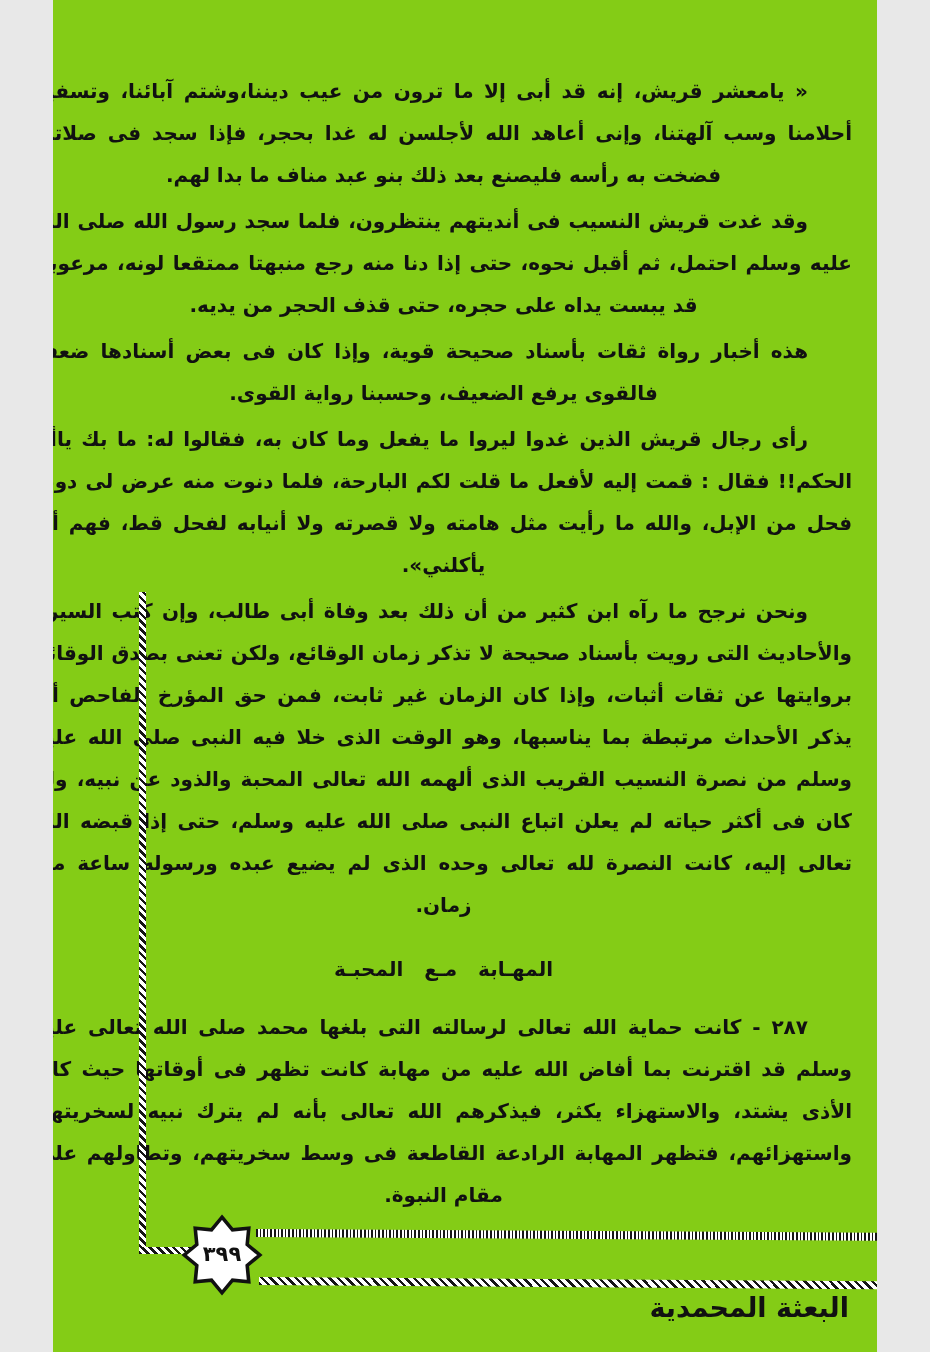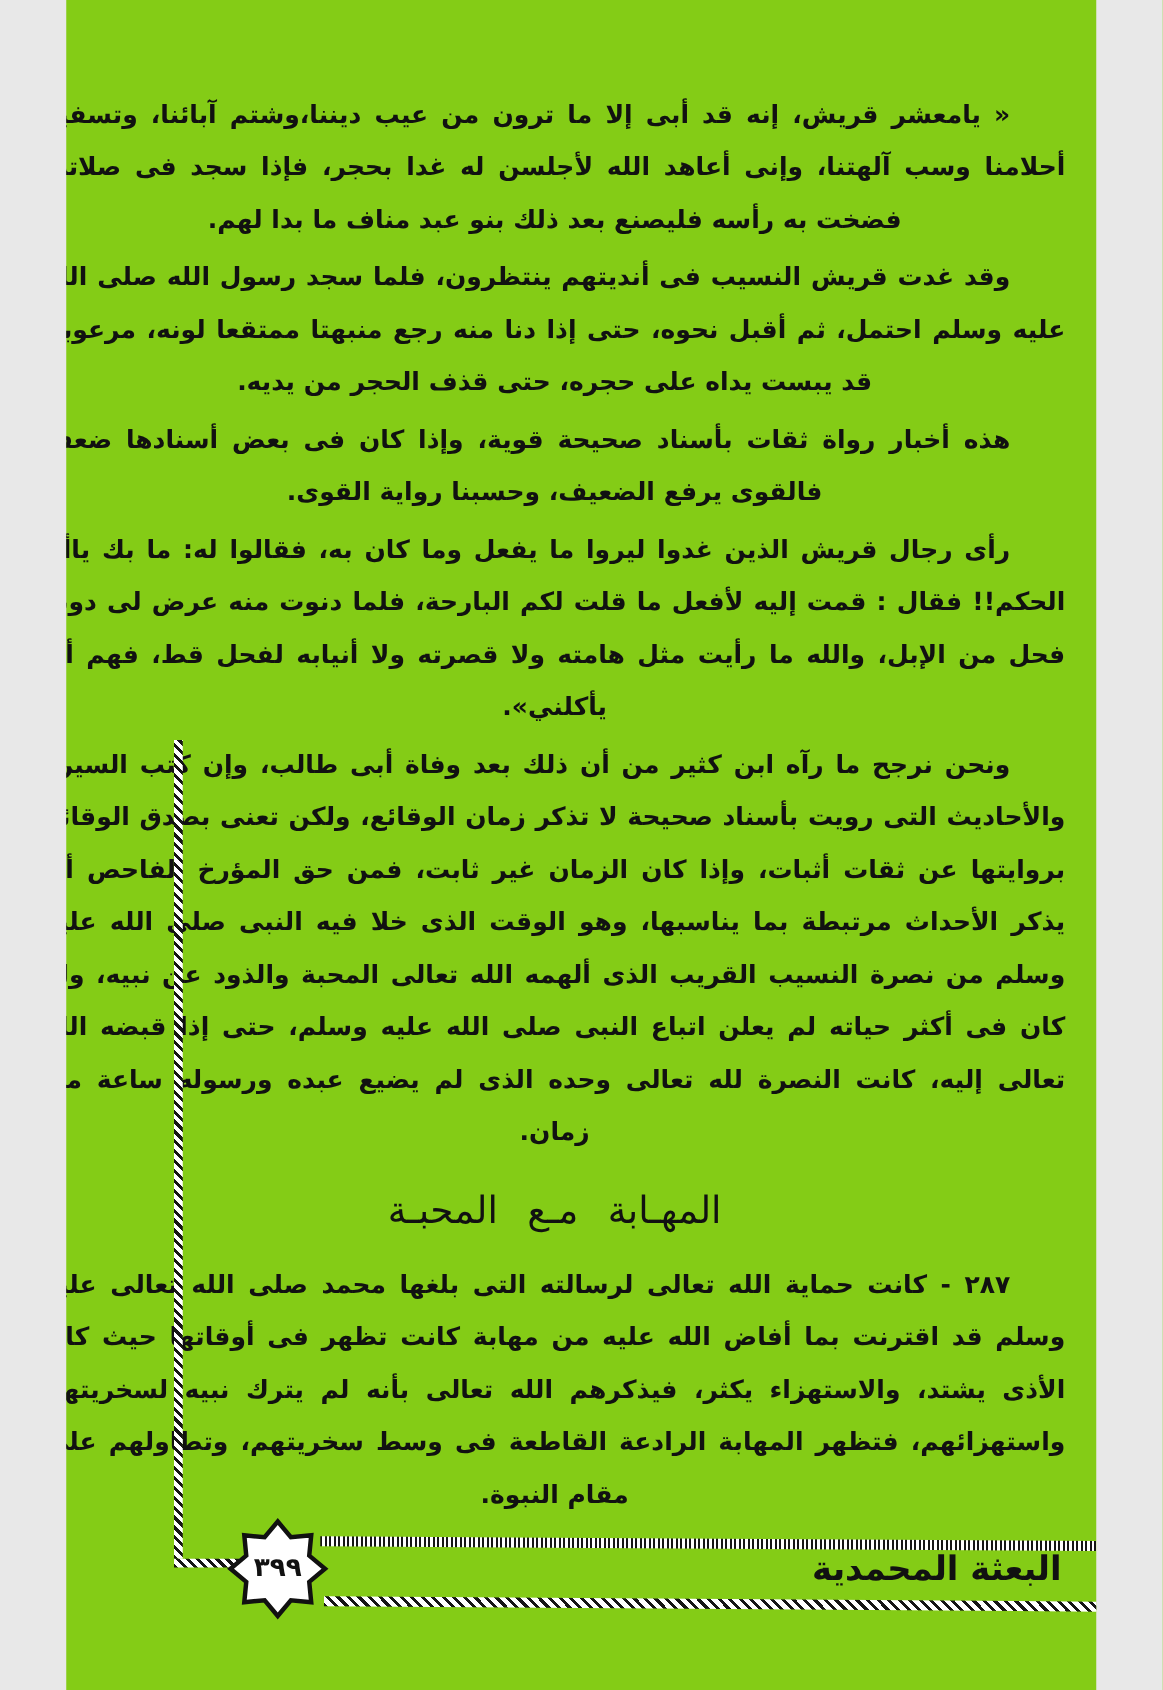--- a/index.html
+++ b/index.html
@@ -26,22 +26,22 @@
     text-align-last: center;
   }
   .para {
     margin: 0 0 4px 0;
     text-indent: 44px; 
   }
   .section-heading {
     margin: 22px 0 16px 0;
     text-align: left;
     text-align-last: center;
-    font-size: 30px;
-    font-weight: 400;
+    font-size: 20px;
+    font-weight: 700;
     word-spacing: 14px;
     text-indent: 0;
   }
   
   .rope-v {
     position: absolute;
     left: 86px; top: 592px;
     width: 7px; height: 655px;
     background: repeating-linear-gradient(45deg, #151515 0 2.4px, #ffffff 2.4px 5.6px);
   }
@@ -79,21 +79,21 @@
     inset: 0;
     display: flex;
     align-items: center;
     justify-content: center;
     font-size: 21px;
     font-weight: 900;
     padding-bottom: 3px;
   }
   .book-title {
     position: absolute;
-    top: 1240px;
+    top: 1292px;
     right: 28px;
     font-size: 27px;
     font-weight: 900;
     letter-spacing: 0.5px;
   }
 </style>
 </head>
 <body>
 
 <div class="page">

